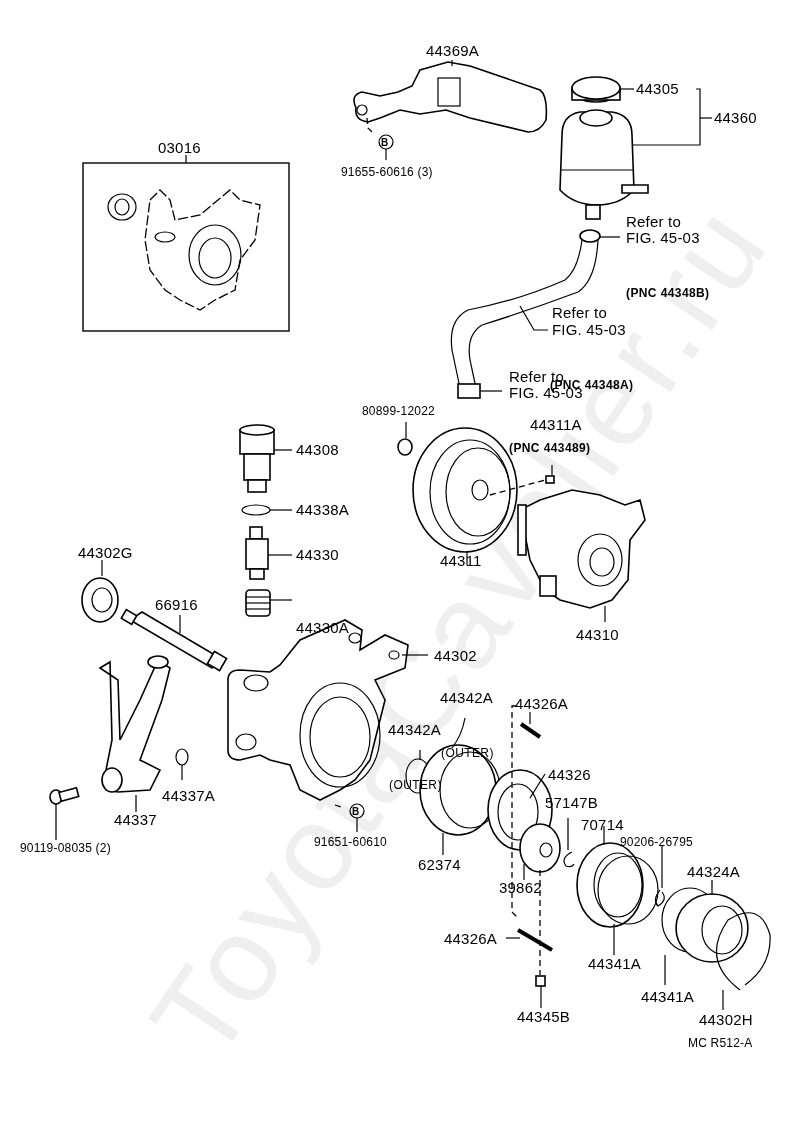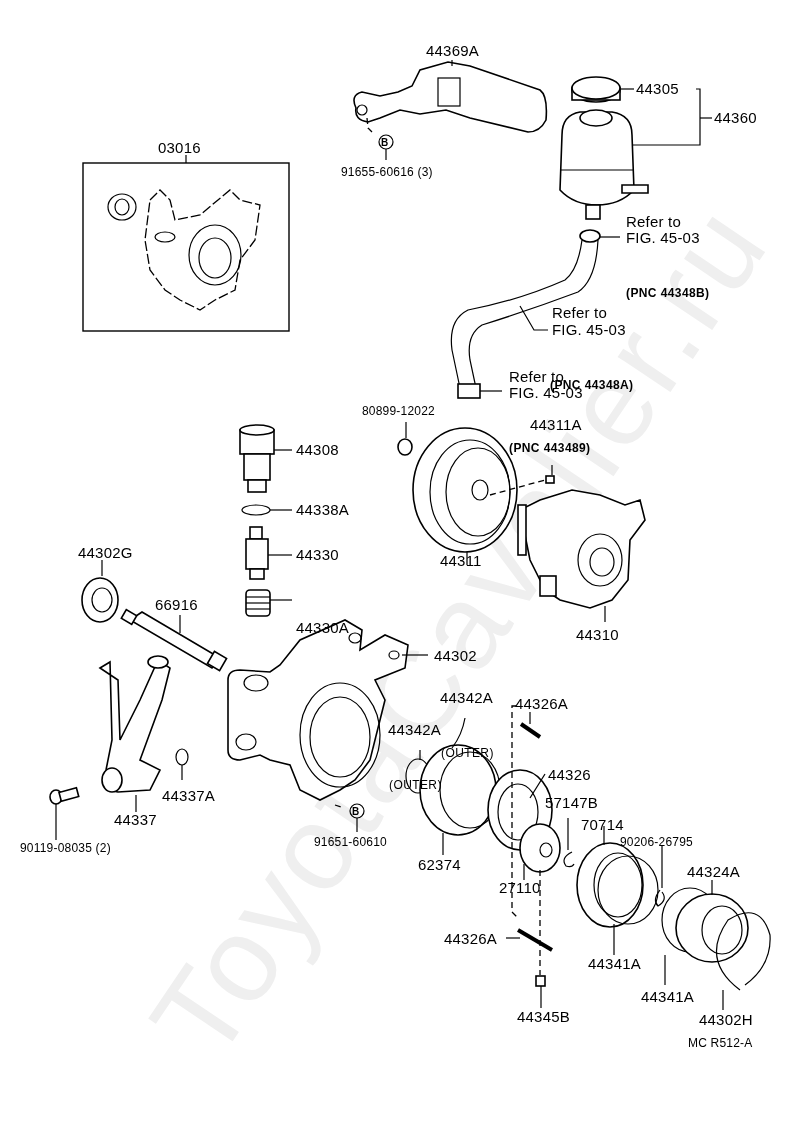--- a/index.html
+++ b/index.html
@@ -264,21 +264,21 @@
 
 <div class="lbl" style="left:440px;top:690px">44342A</div>
 <div class="lbl tiny" style="left:441px;top:706px;font-weight:normal">(OUTER)</div>
 <div class="lbl" style="left:388px;top:722px">44342A</div>
 <div class="lbl tiny" style="left:389px;top:738px;font-weight:normal">(OUTER)</div>
 
 <div class="lbl" style="left:418px;top:857px">62374</div>
 <div class="lbl" style="left:515px;top:696px">44326A</div>
 <div class="lbl" style="left:548px;top:767px">44326</div>
 <div class="lbl" style="left:545px;top:795px">57147B</div>
-<div class="lbl" style="left:499px;top:880px">27110</div>
+<div class="lbl" style="left:499px;top:880px">39862</div>
 <div class="lbl" style="left:444px;top:931px">44326A</div>
 <div class="lbl" style="left:517px;top:1009px">44345B</div>
 
 <div class="lbl" style="left:581px;top:817px">70714</div>
 <div class="lbl small" style="left:620px;top:836px">90206-26795</div>
 <div class="lbl" style="left:588px;top:956px">44341A</div>
 <div class="lbl" style="left:641px;top:989px">44341A</div>
 <div class="lbl" style="left:687px;top:864px">44324A</div>
 <div class="lbl" style="left:699px;top:1012px">44302H</div>
 

